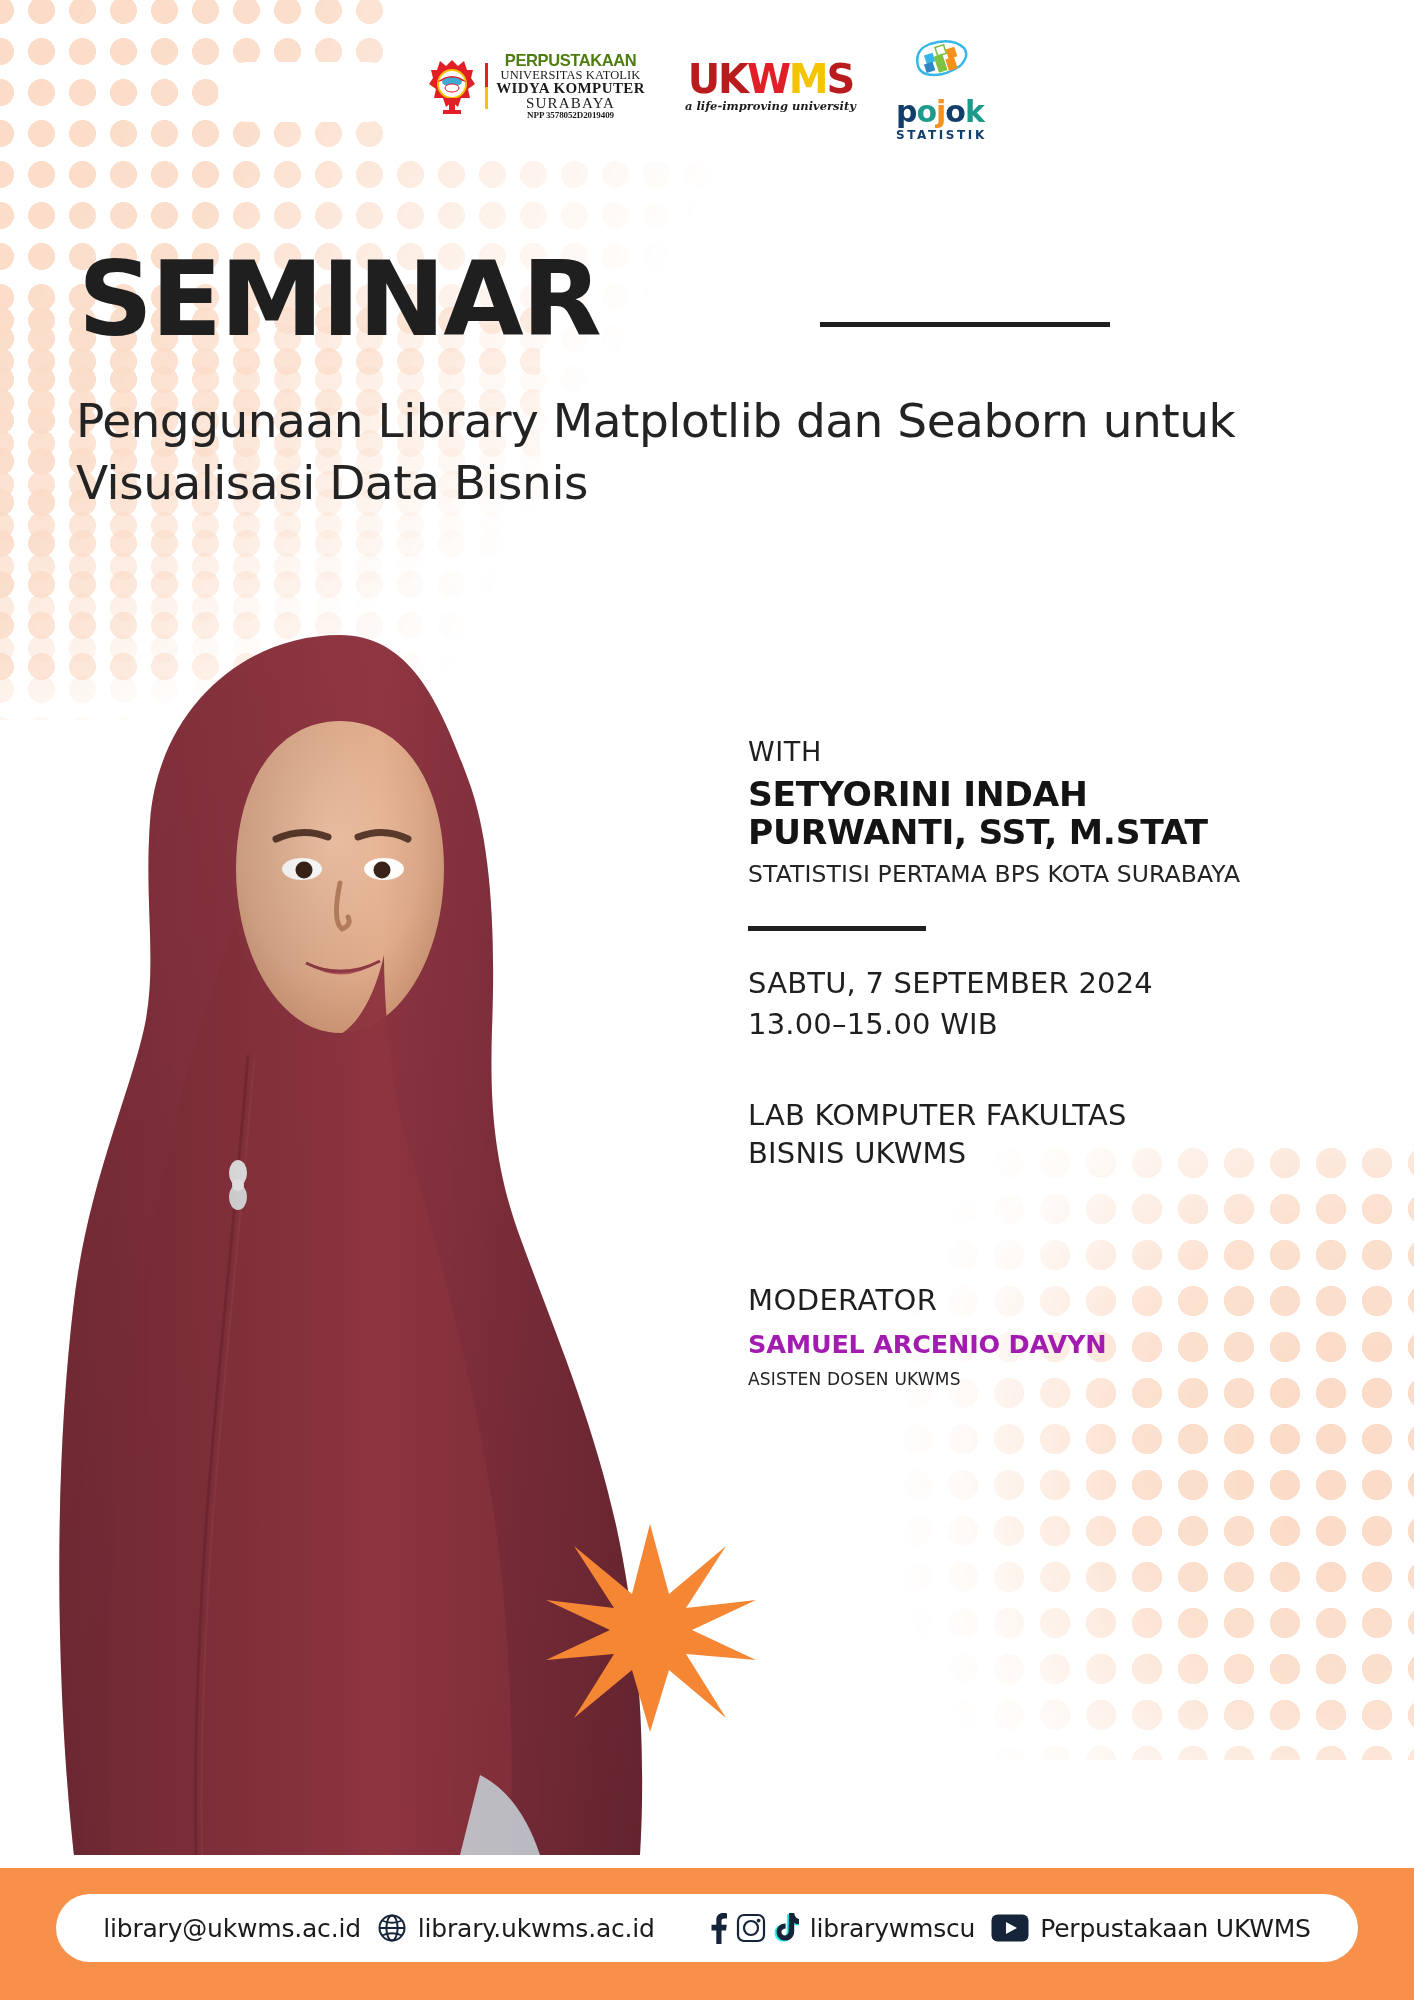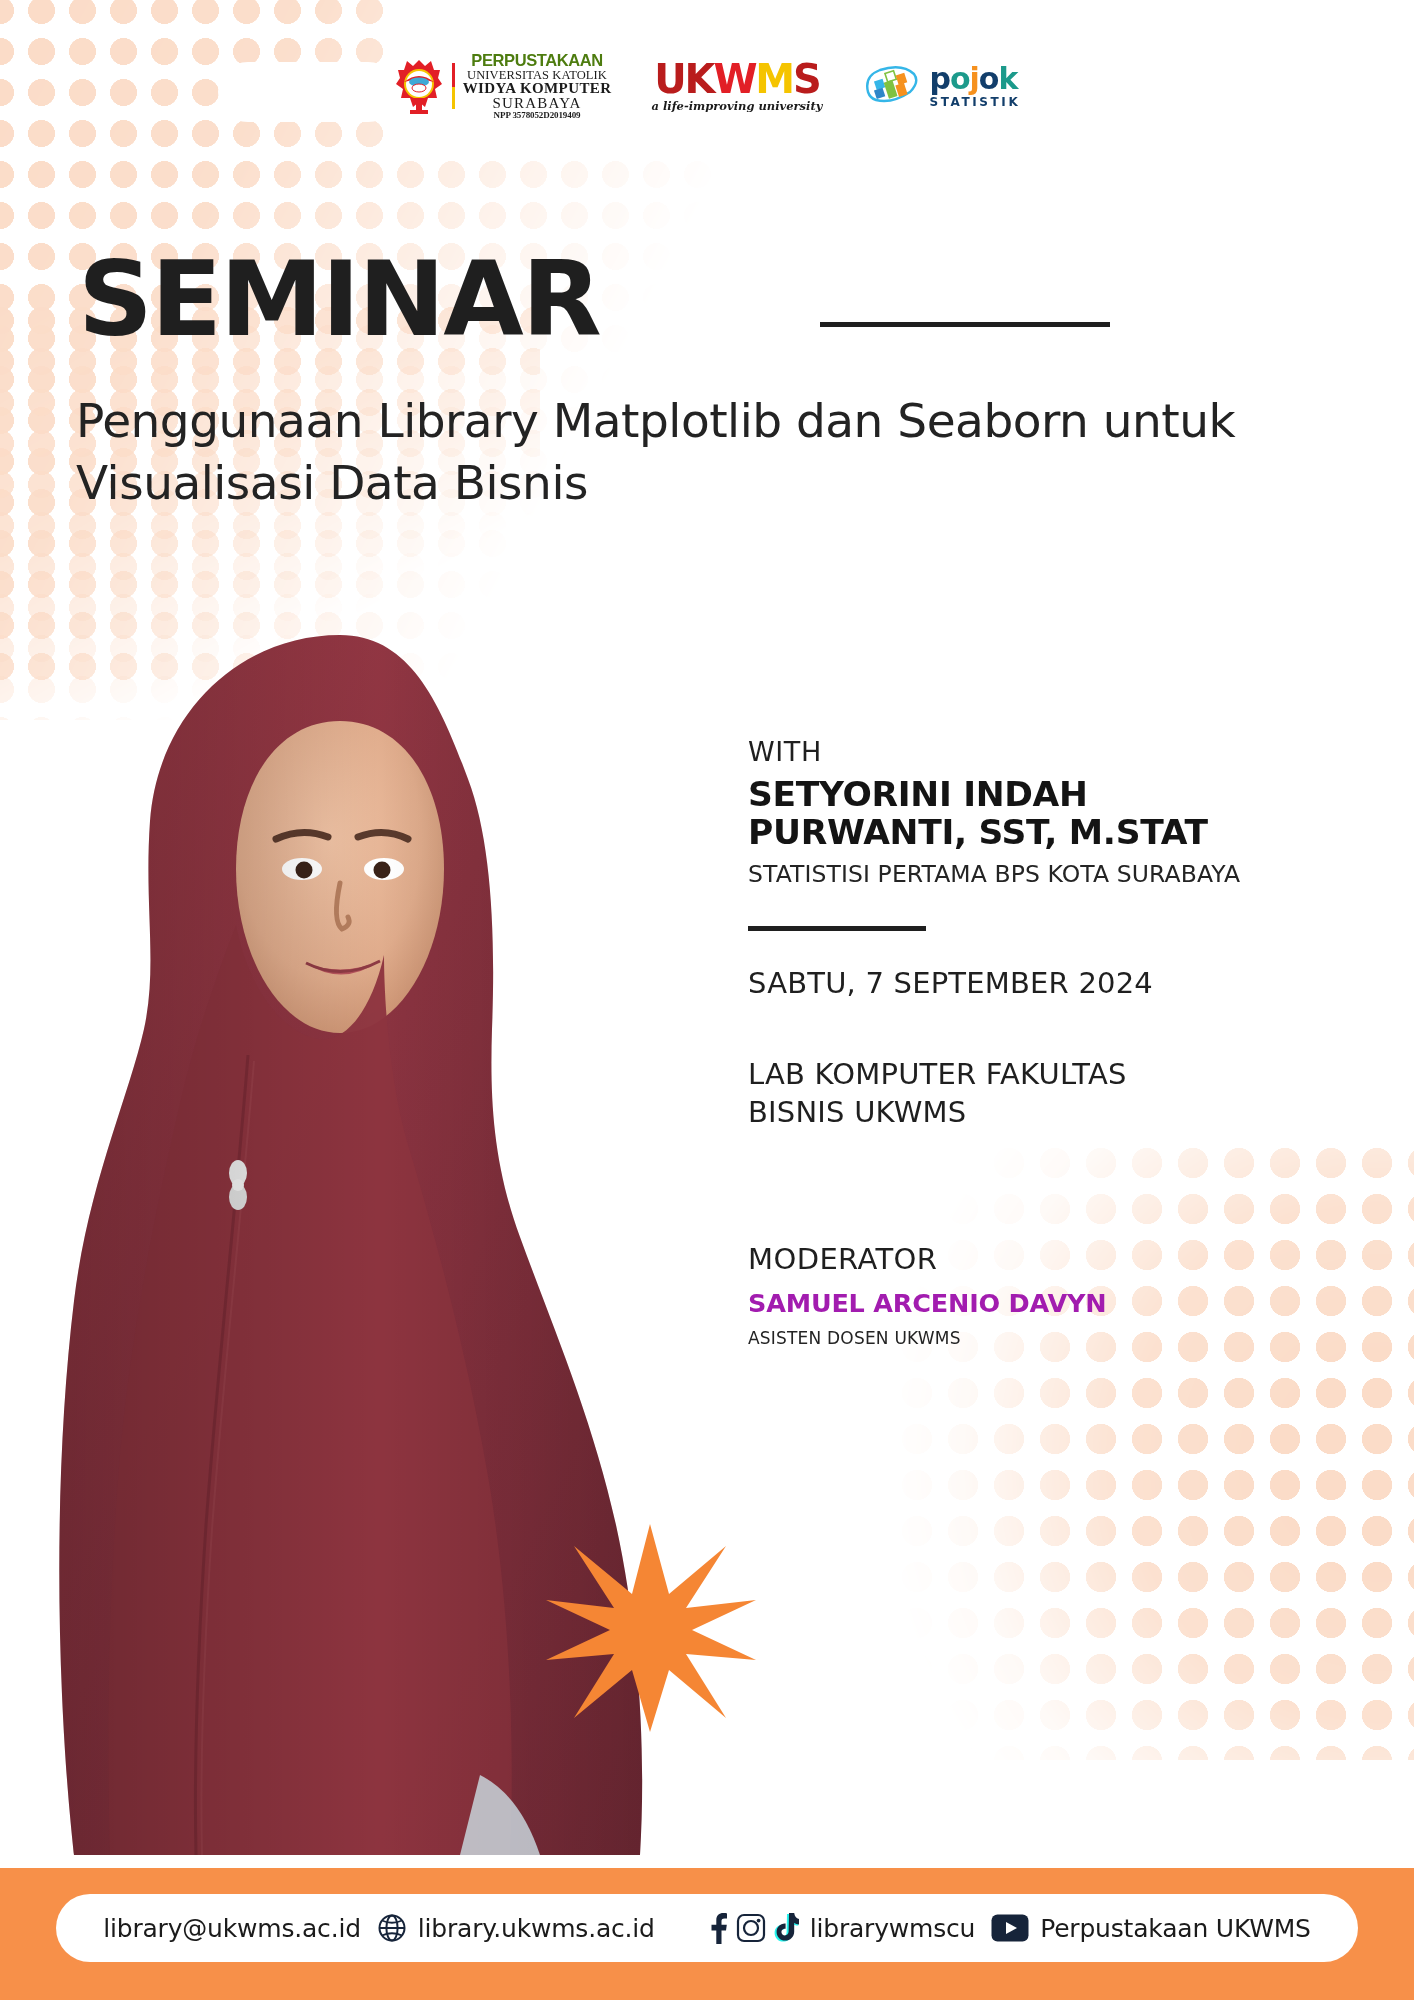--- a/index.html
+++ b/index.html
@@ -78,21 +78,21 @@
   .lib-l4 { font-family:"Liberation Serif", serif; font-size:15px; letter-spacing:1.2px; color:#1b1b1b; }
   .lib-l5 { font-family:"Liberation Serif", serif; font-weight:bold; font-size:9px; letter-spacing:-0.1px; color:#1b1b1b; }
 
   .logo-ukwms { text-align:center; line-height:1; }
   .ukwms-word { font-family:"DejaVu Sans", sans-serif; font-weight:bold; font-size:40px; letter-spacing:-2.2px; }
   .ukwms-word .k1 { color:#b91c1c; }
   .ukwms-word .w { color:#E21F26; }
   .ukwms-word .m { color:#F5C400; }
   .ukwms-tag { font-family:"DejaVu Serif", serif; font-style:italic; font-weight:bold; font-size:11.5px; color:#1b1b1b; margin-top:2px; }
 
-  .logo-pojok { display:flex; align-items:center; gap:9px; }
+  .logo-pojok { display:flex; align-items:center; gap:9px;flex-direction:column; }
   .pojok-text { line-height:1; }
   .pojok-word { font-family:"DejaVu Sans", sans-serif; font-weight:bold; font-size:30px; color:#123E6B; letter-spacing:-1px; }
   .pojok-word .o1 { color:#1C9A8B; }
   .pojok-word .j  { color:#F6911E; }
   .pojok-sub { font-family:"DejaVu Sans", sans-serif; font-weight:bold; font-size:12px; color:#123E6B; letter-spacing:2.6px; margin-top:2px; }
 
   
   .title-seminar {
     position:absolute; left:78px; top:250px;
     font-family:"DejaVu Sans", sans-serif;
@@ -359,20 +359,21 @@
 
   <div class="info">
     <div class="with-label">WITH</div>
     <div class="speaker-name">SETYORINI INDAH
 PURWANTI, SST, M.STAT</div>
     <div class="speaker-role">STATISTISI PERTAMA BPS KOTA SURABAYA</div>
 
     <div class="info-rule"></div>
 
     <div class="event-line">SABTU, 7 SEPTEMBER 2024</div>
+    <div class="event-line">13.00–15.00 WIB</div>
 
     <div class="venue">LAB KOMPUTER FAKULTAS
 BISNIS UKWMS</div>
 
     <div class="mod-label">MODERATOR</div>
     <div class="mod-name">SAMUEL ARCENIO DAVYN</div>
     <div class="mod-role">ASISTEN DOSEN UKWMS</div>
   </div>
 
   <div class="footer">

